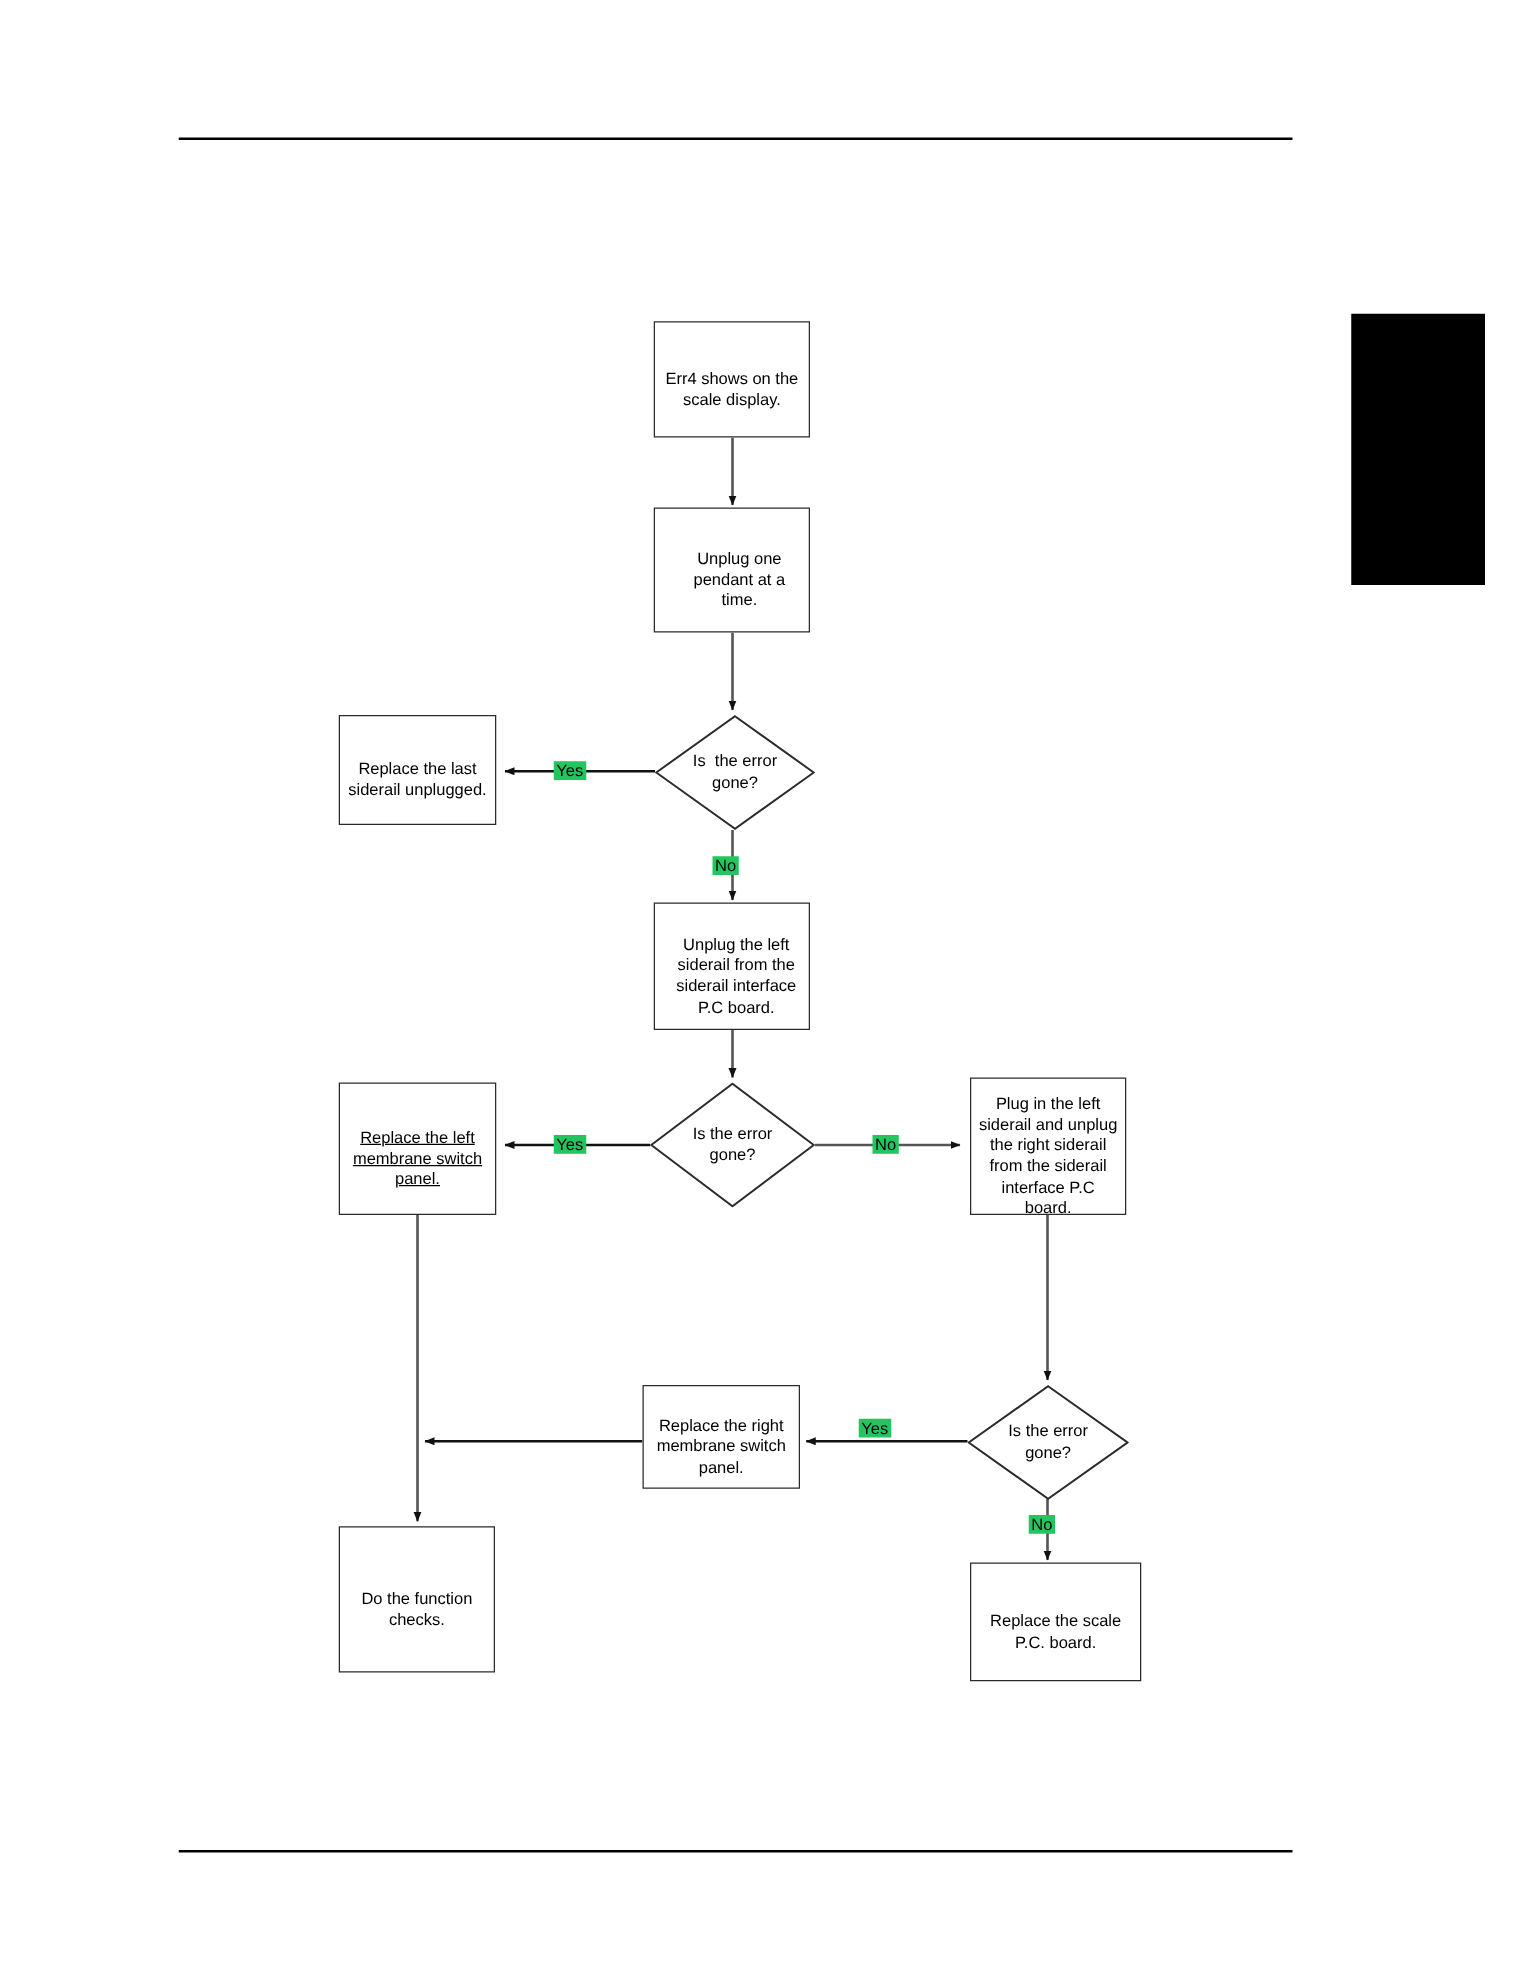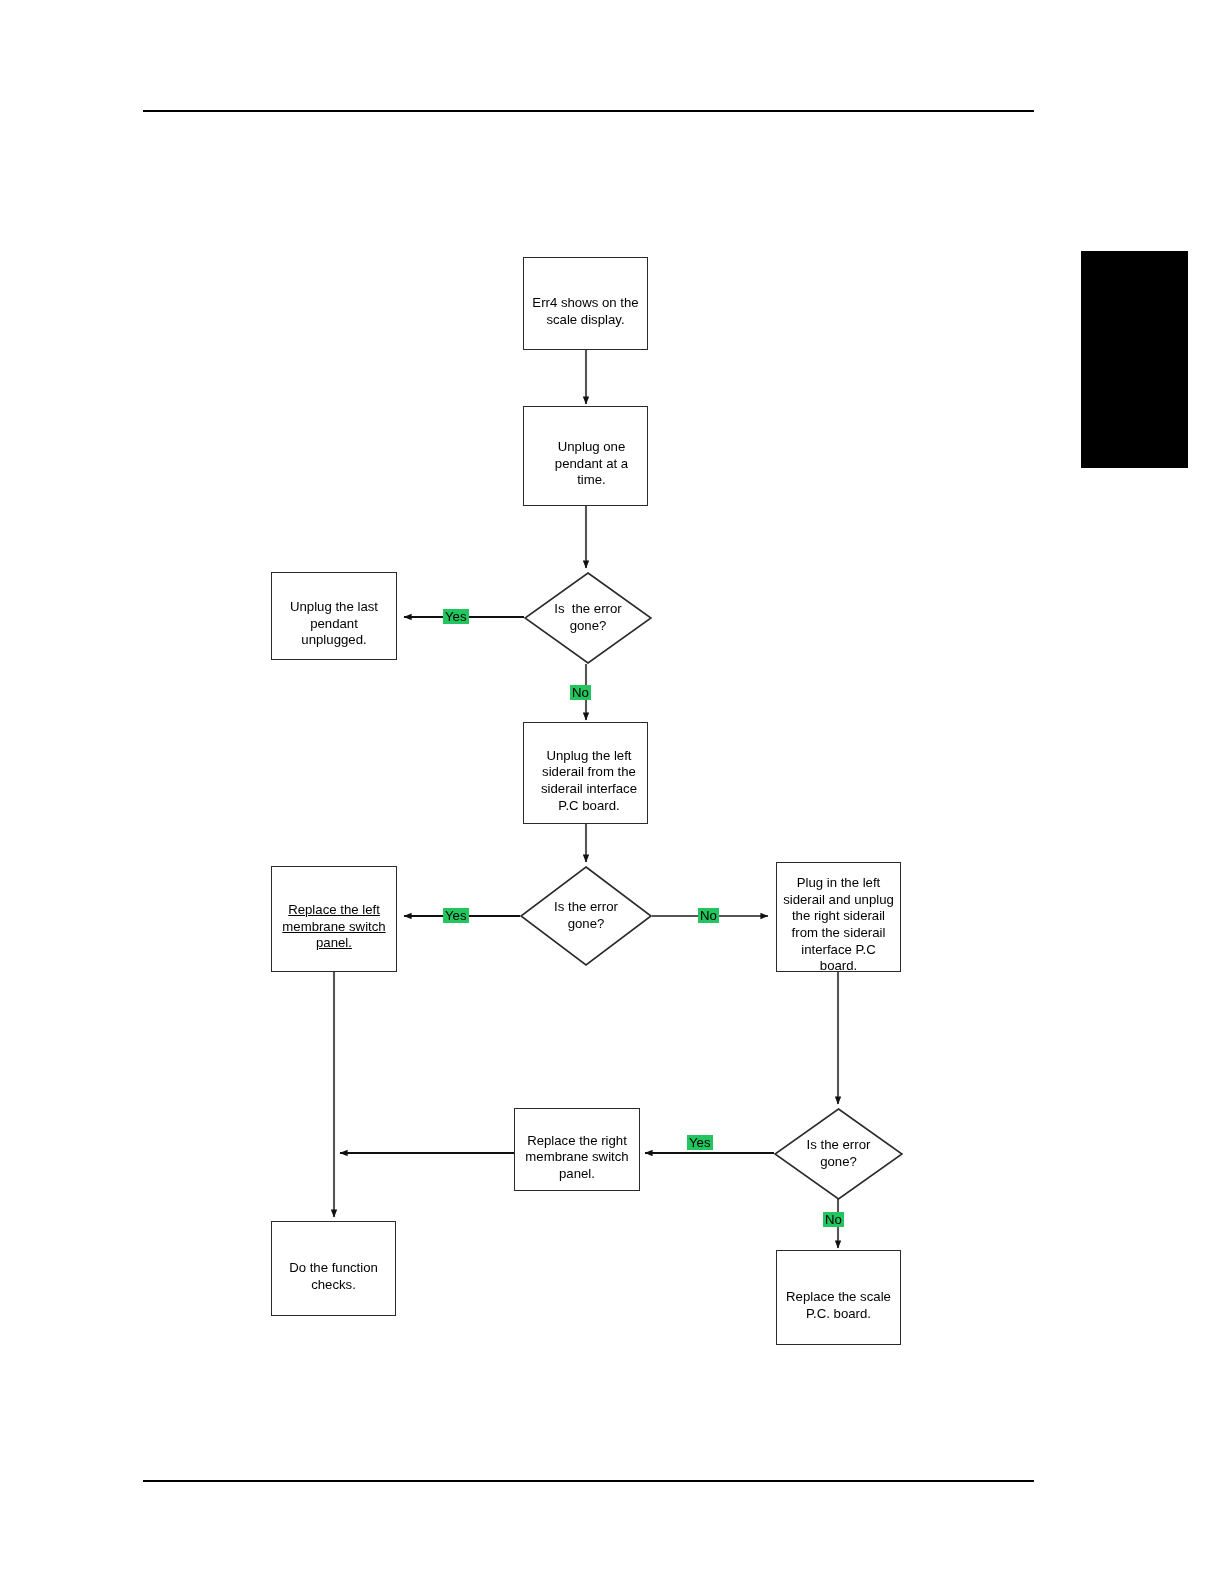--- a/index.html
+++ b/index.html
@@ -157,44 +157,44 @@
 
   <div class="node" style="left:523px; top:257px; width:125px; height:93px;">
     <span>Err4 shows on the scale display.</span>
   </div>
 
   <div class="node" style="left:523px; top:406px; width:125px; height:100px;padding-left:17px;">
     <span>Unplug one pendant at a time.</span>
   </div>
 
   <div class="node" style="left:271px; top:572px; width:126px; height:88px;">
-    <span>Unplug the last pendant unplugged.</span>
+    <span>Replace the last siderail unplugged.</span>
   </div>
 
   <div class="node" style="left:523px; top:722px; width:125px; height:102px;padding-left:12px;">
     <span>Unplug the left siderail from the siderail interface P.C board.</span>
   </div>
 
   <div class="node" style="left:271px; top:866px; width:126px; height:106px;text-decoration:underline;">
     <span>Replace the left membrane switch panel.</span>
   </div>
 
   <div class="node" style="left:776px; top:862px; width:125px; height:110px;">
     <span>Plug in the left siderail and unplug the right siderail from the siderail interface P.C board.</span>
   </div>
 
   <div class="node" style="left:514px; top:1108px; width:126px; height:83px;">
     <span>Replace the right membrane switch panel.</span>
   </div>
 
-  <div class="node" style="left:271px; top:1221px; width:125px; height:95px;">
+  <div class="node" style="left:271px; top:1221px; width:125px; height:117px;">
     <span>Do the function checks.</span>
   </div>
 
-  <div class="node" style="left:776px; top:1250px; width:125px; height:95px;">
+  <div class="node" style="left:776px; top:1250px; width:137px; height:95px;">
     <span>Replace the scale P.C. board.</span>
   </div>
 
   <div class="diamond" style="left:524px; top:572px; width:128px; height:92px;">
     <svg class="dia-shape" viewBox="0 0 128 92" preserveAspectRatio="none">
       <polygon points="64,1 127,46 64,91 1,46" fill="#ffffff" stroke="#2b2b2b" stroke-width="1.6"></polygon>
     </svg>
     <span class="dia-label">Is  the error
 gone?</span>
   </div>

